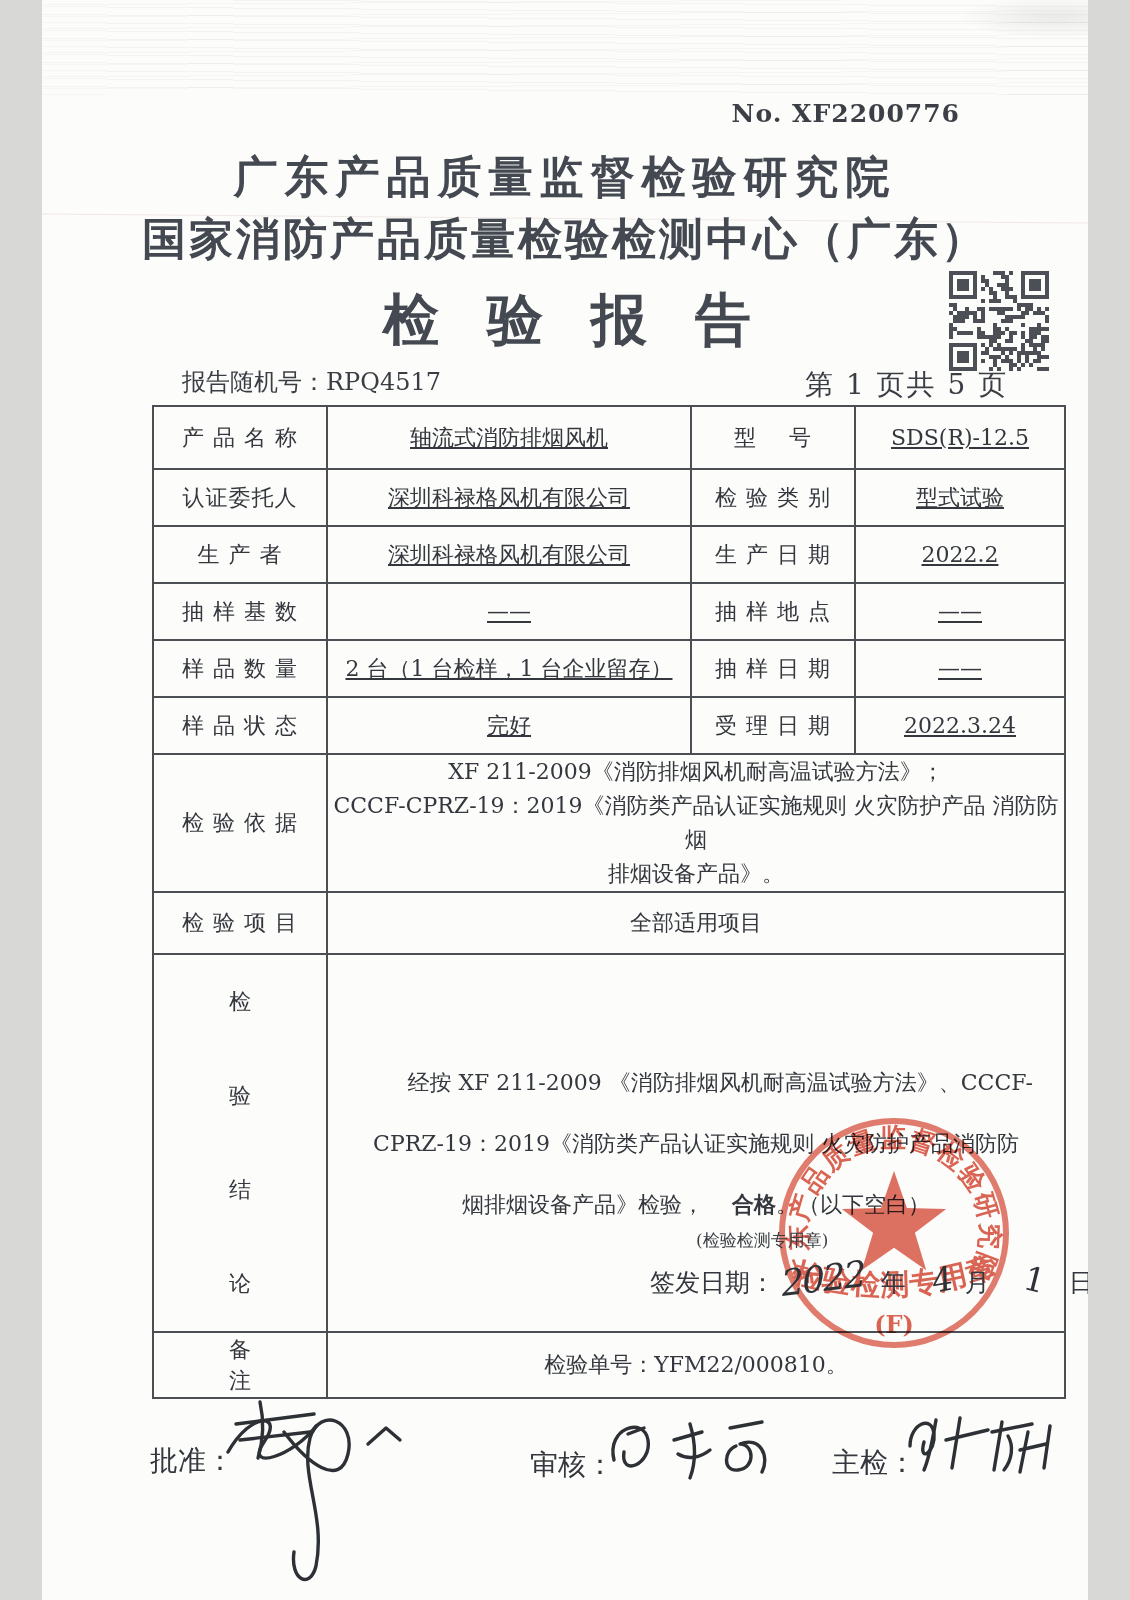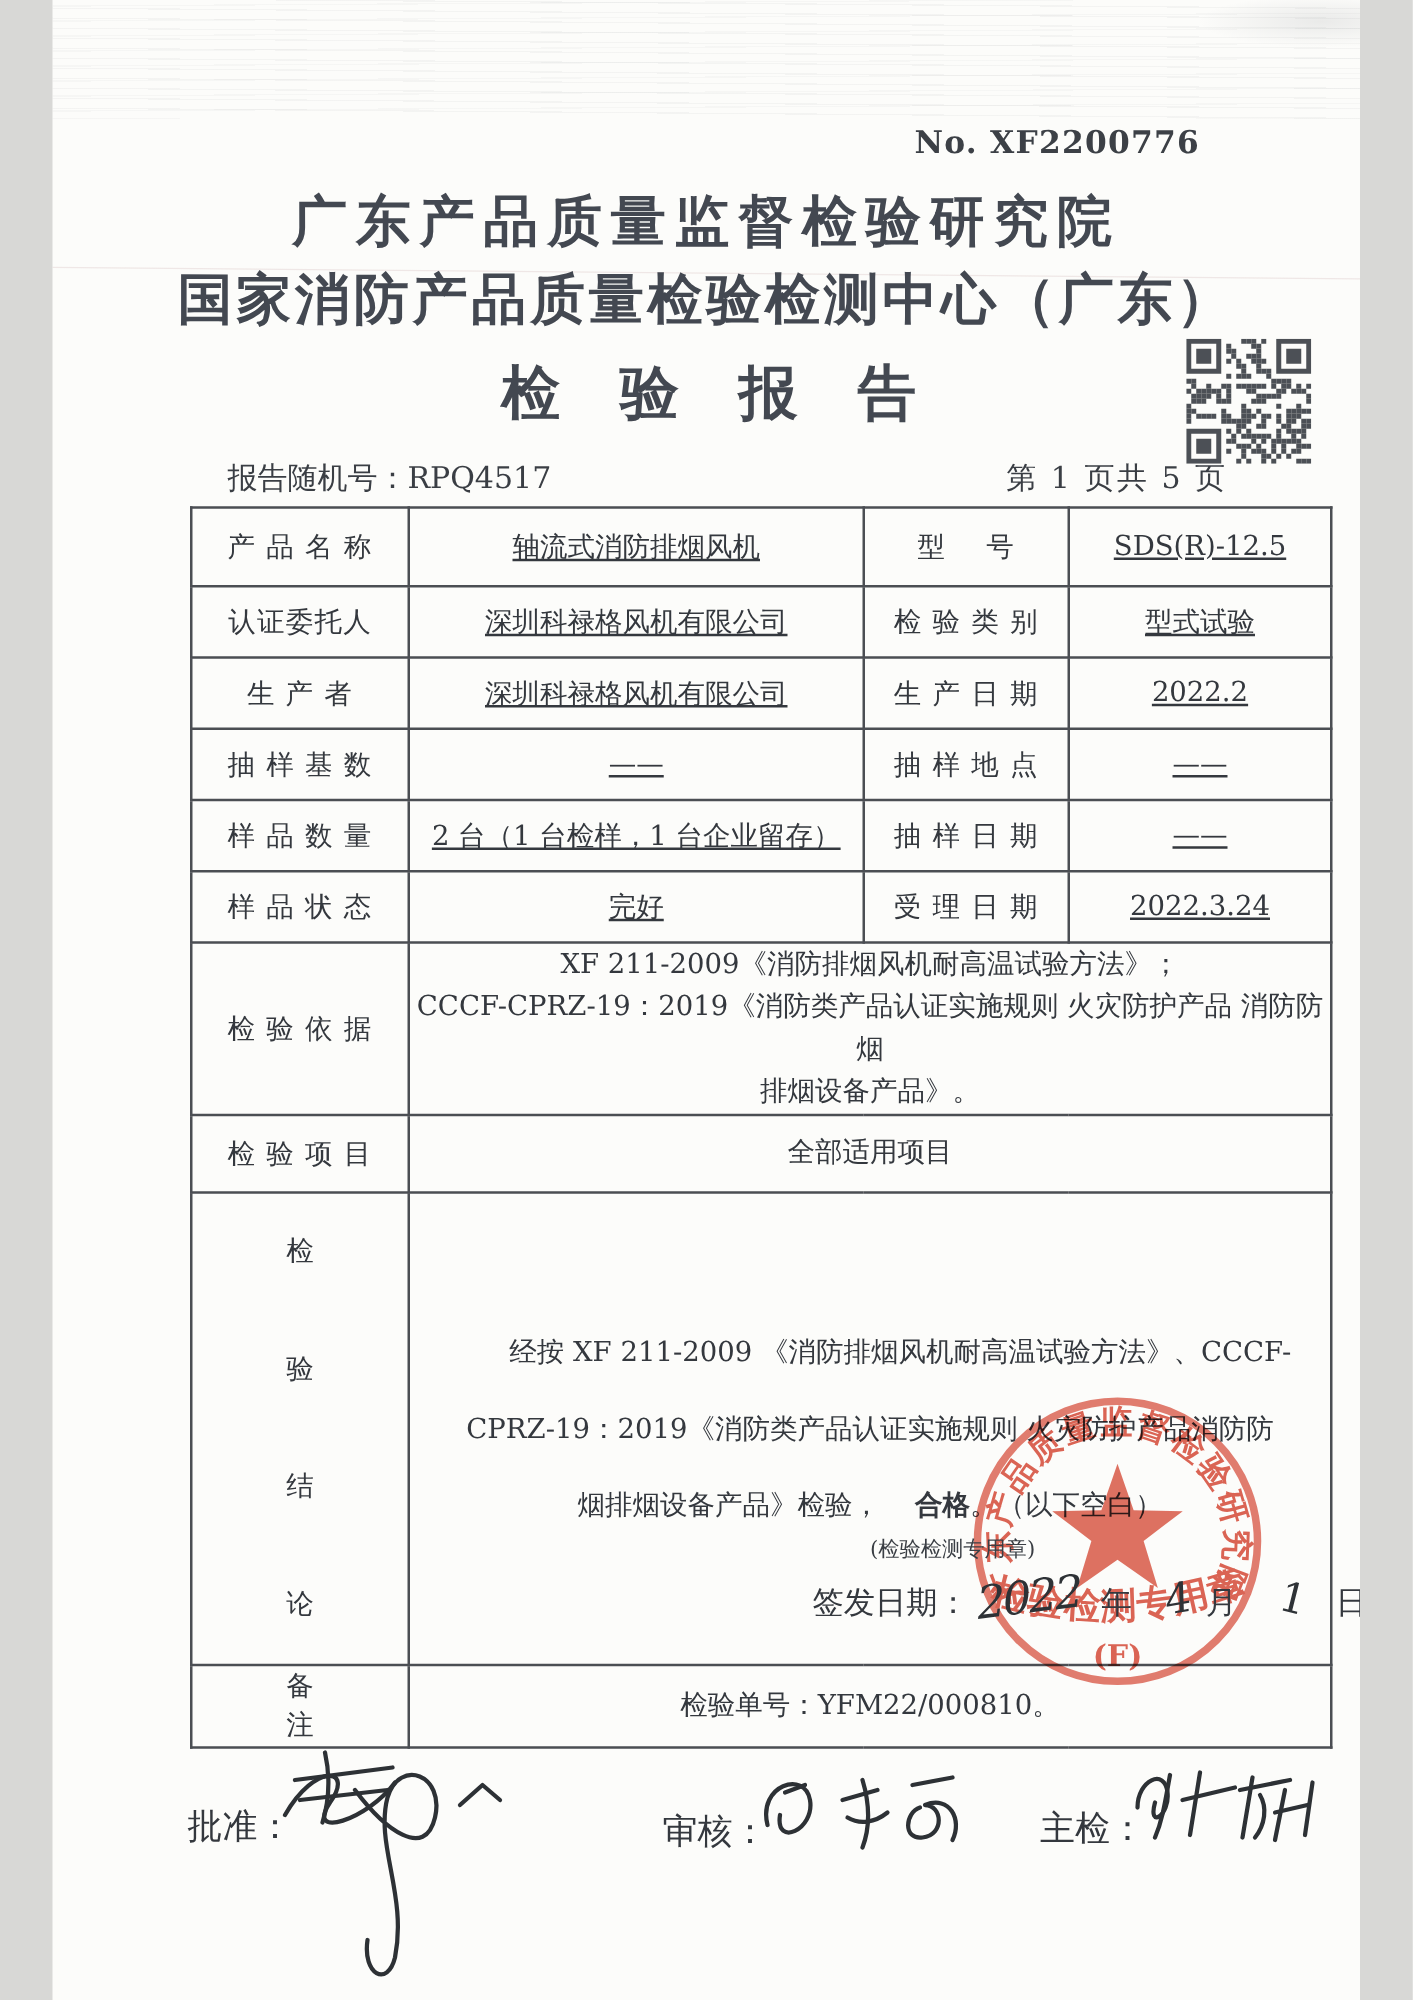--- a/index.html
+++ b/index.html
@@ -25,26 +25,26 @@
   }
   .report-no{
     position:absolute;top:99px;right:128px;
     font-size:25px;font-weight:bold;letter-spacing:1px;color:#3c4046;
   }
   .org-title{position:absolute;left:0;width:100%;text-align:center;font-weight:bold;color:#434851;}
   .org-title.l1{top:148px;font-size:44px;letter-spacing:7px;}
   .org-title.l2{top:210px;font-size:44px;letter-spacing:3px;}
   .doc-title{
     position:absolute;top:283px;left:0;width:100%;text-align:center;
-    font-size:47px;font-weight:bold;color:#434851;
+    font-size:56px;font-weight:bold;color:#434851;
   }
   .doc-title span{letter-spacing:48px;margin-left:52px;}
   .qr{position:absolute;top:271px;left:907px;width:100px;height:100px;}
   .meta-serial{position:absolute;top:366px;left:140px;font-size:24px;}
-  .meta-page{position:absolute;top:366px;left:763px;font-size:24px;letter-spacing:2px;}
+  .meta-page{position:absolute;top:366px;left:763px;font-size:28px;letter-spacing:2px;}
 
   
   table.report{
     position:absolute;top:405px;left:110px;width:912px;
     border-collapse:collapse;table-layout:fixed;
   }
   table.report td{
     border:2px solid #4b4e53;
     font-size:22px;color:#34383e;
     text-align:center;vertical-align:middle;

